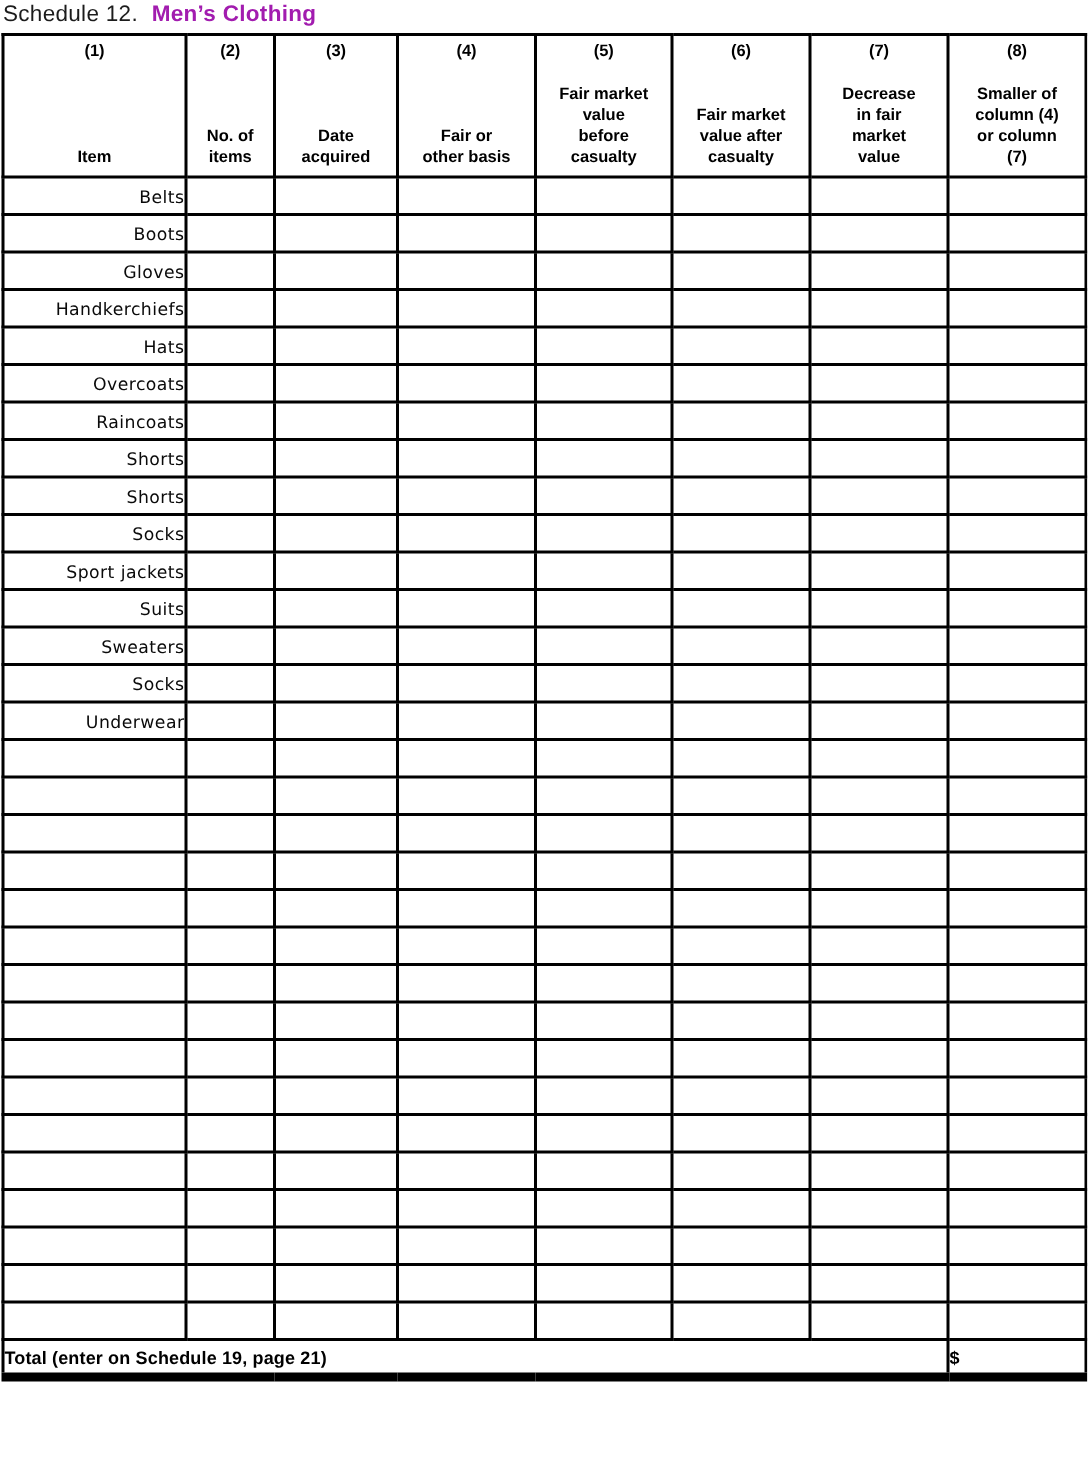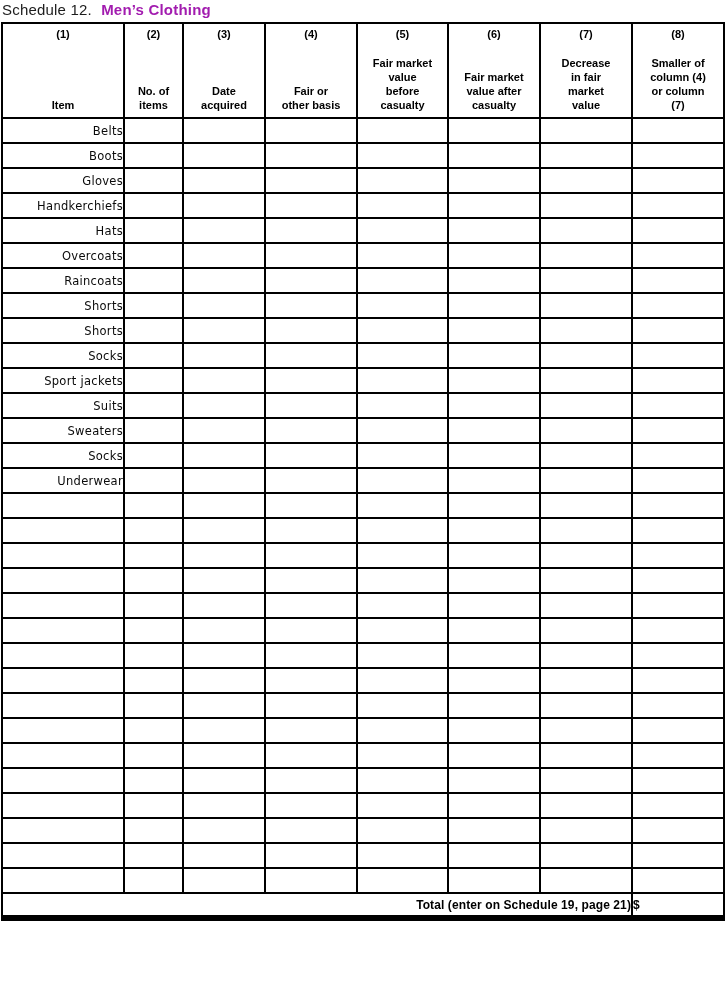--- a/index.html
+++ b/index.html
@@ -88,21 +88,21 @@
   }
   tr.total-row td {
     height: 25px;
     border-bottom: 6px solid #000;
     font-weight: 700;
     font-size: 12px;
     vertical-align: middle;
     background: #fff;
   }
   td.total-cell {
-    text-align: right;
+    text-align: left;
     padding-left: 7px;
     letter-spacing: 0.1px;
   }
   td.dollar-cell {
     text-align: left;
     padding-left: 7px;
   }
 </style>
 </head>
 <body>

